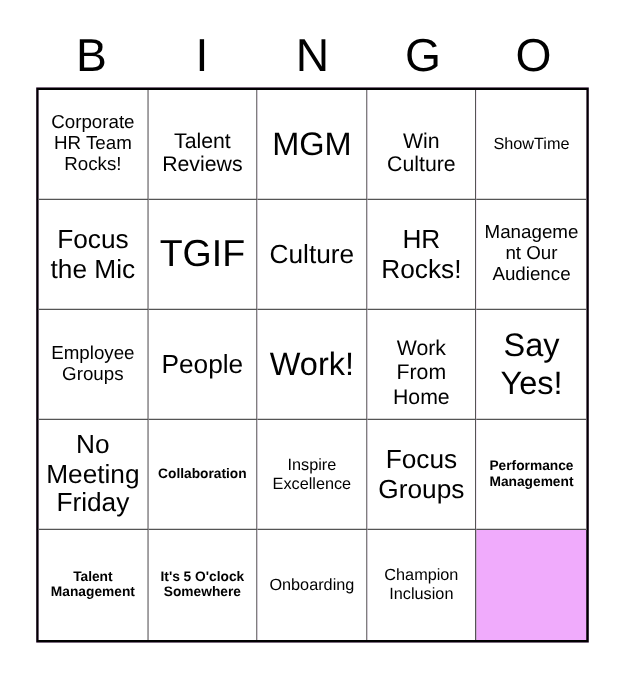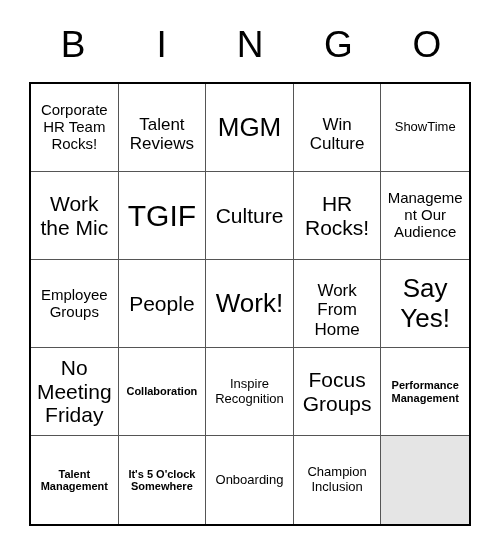--- a/index.html
+++ b/index.html
@@ -40,29 +40,29 @@
     font-weight: 400;
     line-height: 1;
     letter-spacing: 0px;
     color: #000000;
   }
 
   
   .grid {
     position: absolute;
     left: 29px;
-    top: 82px;
+    top: 70px;
     width: 442px;
     height: 444px;
     box-sizing: border-box;
     border: 2px solid #000000;
     display: grid;
     grid-template-columns: repeat(5, 1fr);
     grid-template-rows: repeat(5, 1fr);
-    background: #e5e5e5;
+    background: #f0abfc;
   }
 
   .cell {
     box-sizing: border-box;
     border-right: 1px solid #555555;
     border-bottom: 1px solid #555555;
     display: flex;
     align-items: center;
     justify-content: center;
     text-align: center;
@@ -113,21 +113,21 @@
       <div class="cell">
         <span class="cell-text sz-lg">MGM</span>
       </div>
       <div class="cell">
         <span class="cell-text sz-sm">Win Culture</span>
       </div>
       <div class="cell">
         <span class="cell-text sz-xxs">ShowTime</span>
       </div>
       <div class="cell">
-        <span class="cell-text sz-md">Work the Mic</span>
+        <span class="cell-text sz-md">Focus the Mic</span>
       </div>
       <div class="cell">
         <span class="cell-text sz-xl">TGIF</span>
       </div>
       <div class="cell">
         <span class="cell-text sz-md">Culture</span>
       </div>
       <div class="cell">
         <span class="cell-text sz-md">HR Rocks!</span>
       </div>
@@ -149,21 +149,21 @@
       <div class="cell">
         <span class="cell-text sz-lg">Say Yes!</span>
       </div>
       <div class="cell">
         <span class="cell-text sz-md">No Meeting Friday</span>
       </div>
       <div class="cell">
         <span class="cell-text sz-tiny">Collaboration</span>
       </div>
       <div class="cell">
-        <span class="cell-text sz-xxs">Inspire Recognition</span>
+        <span class="cell-text sz-xxs">Inspire Excellence</span>
       </div>
       <div class="cell">
         <span class="cell-text sz-md">Focus Groups</span>
       </div>
       <div class="cell">
         <span class="cell-text sz-tiny">Performance Management</span>
       </div>
       <div class="cell">
         <span class="cell-text sz-tiny">Talent Management</span>
       </div>

